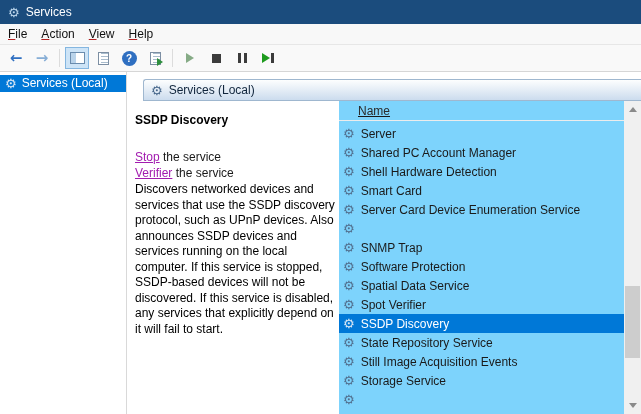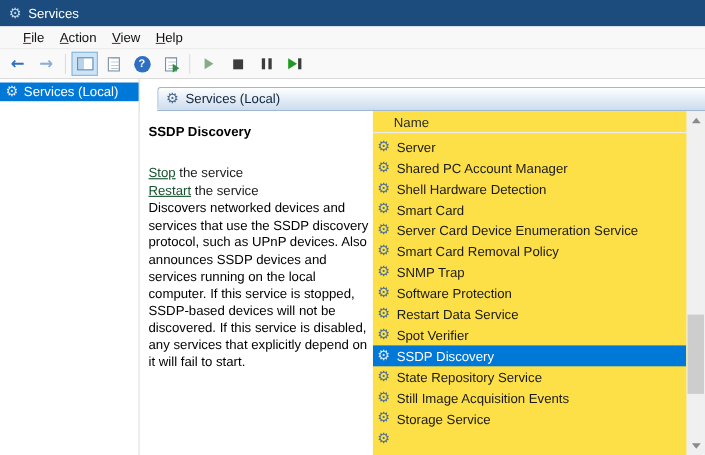--- a/index.html
+++ b/index.html
@@ -14,21 +14,21 @@
   .titlebar {
     height:24px; flex:0 0 auto; background:#1b4c7d; color:#fff;
     display:flex; align-items:center; gap:6px; padding:0 8px; font-size:12px;
   }
   .icon-font { font-family:"DejaVu Sans","Liberation Sans",sans-serif; line-height:1; }
   .app-gear { font-size:13px; color:#bcd6ec; }
 
   
   .menubar {
     height:21px; flex:0 0 auto; background:#f8f8f8; border-bottom:1px solid #e7e7e7;
-    display:flex; align-items:center; padding-left:14px;
+    display:flex; align-items:center; padding-left:1px;
   }
   .menu-item { display:inline-block; padding:2px 7px; color:#111; }
   .menu-item::first-letter { text-decoration:underline; text-decoration-color:#b22222; }
 
   
   .toolbar {
     height:27px; flex:0 0 auto; background:#f9f9f9; border-bottom:1px solid #d6d6d6;
     display:flex; align-items:center; padding-left:4px; gap:2px;
   }
   .tbtn {
@@ -79,26 +79,26 @@
     border-top-left-radius:3px; color:#10253c;
   }
   .view-header .gear { color:#48688c; }
 
   .panes { flex:1; display:flex; min-height:0; }
 
   
   .extended { width:212px; flex:0 0 auto; padding:12px 8px 0 8px; background:#fff; }
   .svc-title { font-weight:bold; color:#000; }
   .svc-links { margin-top:22px; line-height:16px; }
-  .svc-links a { color:#14532d; text-decoration:underline; cursor:pointer; }
+  .svc-links a { color:#a21caf; text-decoration:underline; cursor:pointer; }
   .desc-label { margin-top:30px; }
   .desc { margin-top:1px; width:202px; line-height:15.5px; color:#000; }
 
   
-  .listview { flex:1; position:relative; min-width:0; background:#fde047; }
+  .listview { flex:1; position:relative; min-width:0; background:#7dd3fc;text-decoration:underline; }
   .list-header { height:20px; display:flex; align-items:center; padding-left:19px;
     border-bottom:1px solid #ececec; color:#2b2b2b; }
   .rows { position:absolute; top:23px; left:0; right:17px; bottom:0; overflow:hidden; }
   .row { height:19px; display:flex; align-items:center; gap:6px; padding-left:4px;
     white-space:nowrap; cursor:default; }
   .row .gear { font-size:13px; }
   .row.selected { background:#0078d7; color:#fff; }
   .row.selected .gear { color:#d8e7f5; }
 
   
@@ -179,21 +179,21 @@
         <span class="gear">⚙</span>
         <span>Services (Local)</span>
       </div>
 
       <div class="panes">
 
         <div class="extended">
           <div class="svc-title">SSDP Discovery</div>
           <div class="svc-links">
             <div><a>Stop</a><span> the service</span></div>
-            <div><a>Restart</a><span> the service</span></div>
+            <div><a>Verifier</a><span> the service</span></div>
           </div>
           <div class="desc">Discovers networked devices and services that use the SSDP discovery protocol, such as UPnP devices. Also announces SSDP devices and services running on the local computer. If this service is stopped, SSDP-based devices will not be discovered. If this service is disabled, any services that explicitly depend on it will fail to start.</div>
         </div>
 
         <div class="listview">
           <div class="list-header">
             <span>Name</span>
           </div>
           <div class="rows">
               <div class="row">
@@ -211,33 +211,32 @@
               <div class="row">
     <span class="gear">⚙</span>
     <span>Smart Card</span>
   </div>
               <div class="row">
     <span class="gear">⚙</span>
     <span>Server Card Device Enumeration Service</span>
   </div>
               <div class="row">
     <span class="gear">⚙</span>
-    <span>Smart Card Removal Policy</span>
   </div>
               <div class="row">
     <span class="gear">⚙</span>
     <span>SNMP Trap</span>
   </div>
               <div class="row">
     <span class="gear">⚙</span>
     <span>Software Protection</span>
   </div>
               <div class="row">
     <span class="gear">⚙</span>
-    <span>Restart Data Service</span>
+    <span>Spatial Data Service</span>
   </div>
               <div class="row">
     <span class="gear">⚙</span>
     <span>Spot Verifier</span>
   </div>
               <div class="row selected">
     <span class="gear">⚙</span>
     <span>SSDP Discovery</span>
   </div>
               <div class="row">

